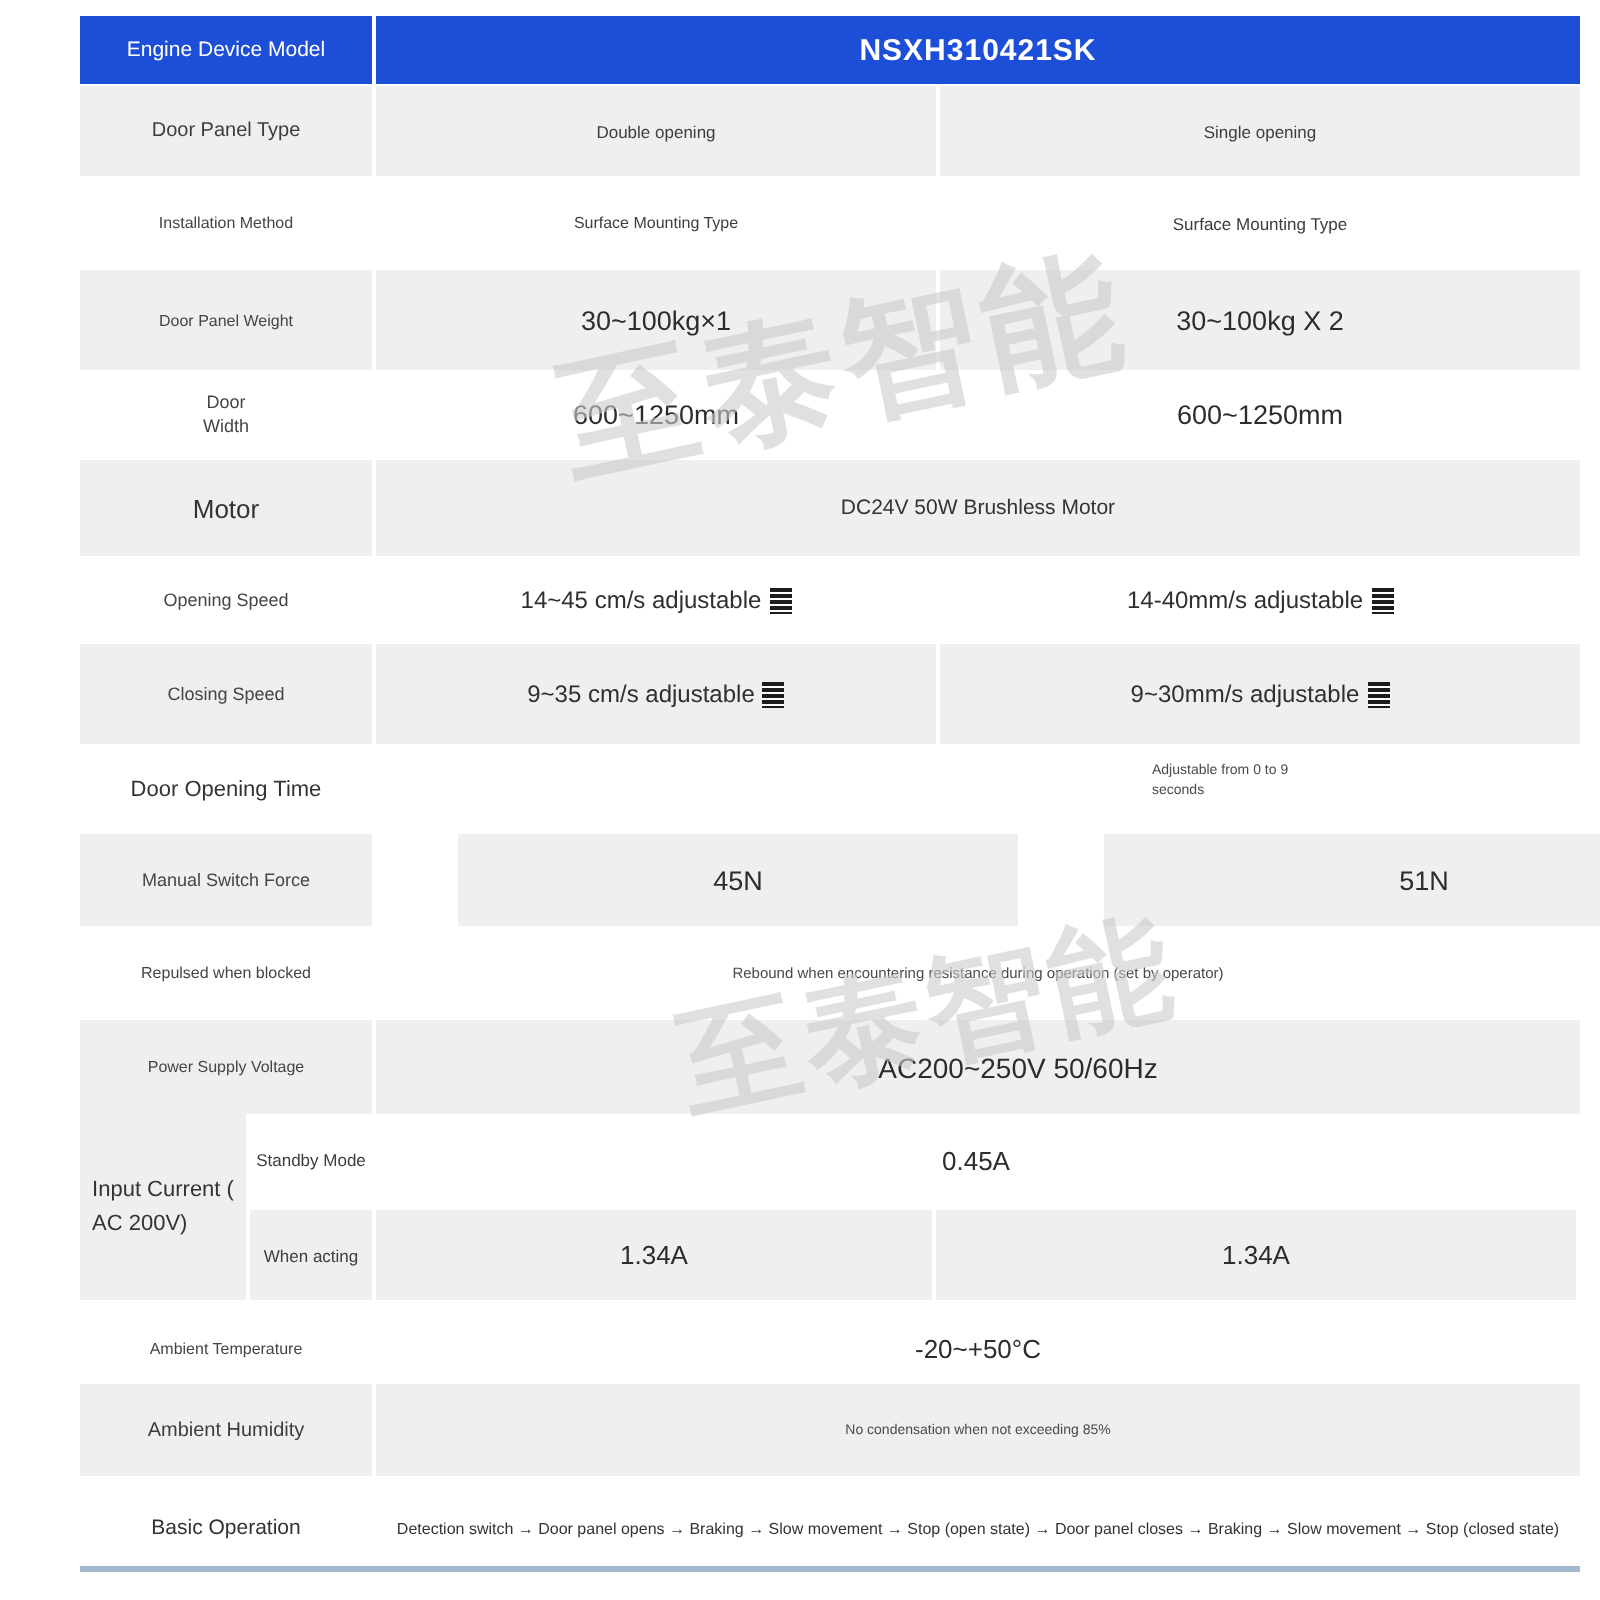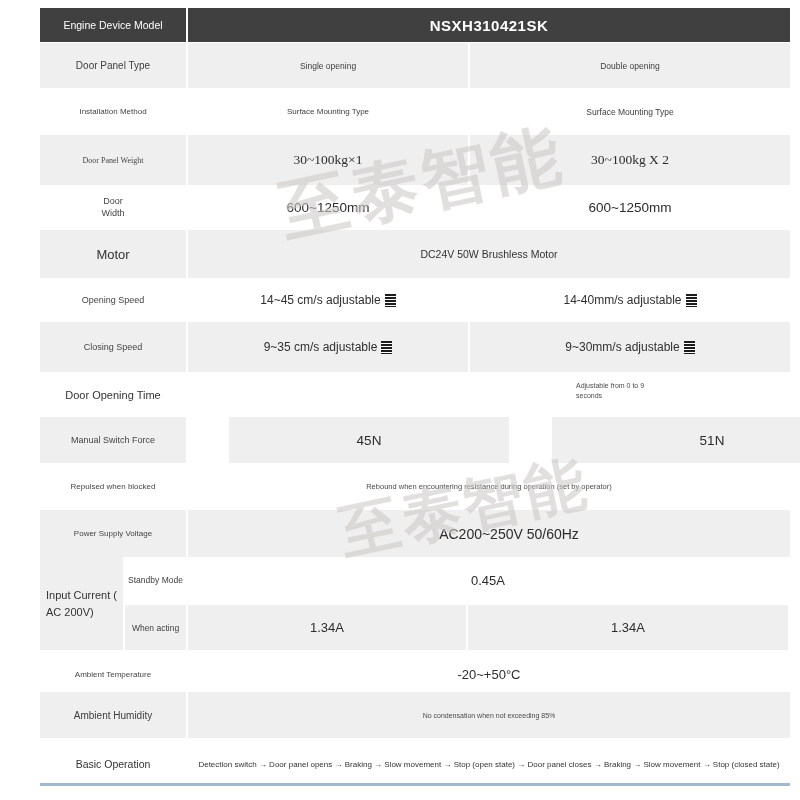--- a/index.html
+++ b/index.html
@@ -11,39 +11,39 @@
   .row { position:absolute; left:0; width:750px; display:grid; column-gap:2px; }
   .cols3 { grid-template-columns:146px 280px 320px; }
   .cols2 { grid-template-columns:146px 602px; }
 
   .cell { display:flex; align-items:center; justify-content:center; text-align:center; color:#3a3a3a; }
   .bg-gray  { background:#efefef; }
   .bg-white { background:#ffffff; }
 
   
   .hdr { top:8px; height:34px; grid-template-columns:146px 602px; }
-  .hdr .cell { background:#404040; color:#ffffff; }
+  .hdr .cell { background:#1d4ed8; color:#ffffff; }
   .hdr-label { font-size:10.5px; }
   .hdr-value { font-size:15px; font-weight:bold; letter-spacing:0.5px; }
 
   
   .lbl-xs { font-size:8px; color:#454545; }
   .lbl-s  { font-size:9px; color:#454545; }
   .lbl-m  { font-size:10px; color:#3d3d3d; }
   .lbl-l  { font-size:11px; color:#333; }
   .lbl-xl { font-size:13px; color:#333; }
   .val-s  { font-size:8.5px; color:#3d3d3d; }
   .val-m  { font-size:12px; color:#2f2f2f; }
   .val-l  { font-size:13.5px; color:#2c2c2c; }
   .val-xs { font-size:7.5px; color:#4a4a4a; }
 
   
   .r-door-type   { top:43px;  height:45px;border-radius:21px; }
   .r-install     { top:88px;  height:47px; }
-  .r-weight      { top:135px; height:50px;font-family:Liberation Serif, serif; }
+  .r-weight      { top:135px; height:50px; }
   .r-width       { top:185px; height:45px; }
   .r-motor       { top:230px; height:48px; }
   .r-open-speed  { top:278px; height:44px; }
   .r-close-speed { top:322px; height:50px; }
   .r-open-time   { top:372px; height:45px; }
   .r-force       { top:417px; height:46px;gap:43px; }
   .r-repulsed    { top:463px; height:47px; }
   .r-power       { top:510px; height:47px; }
   .r-input       { top:557px; height:93px; grid-template-columns:83px 61px 278px 320px; row-gap:2px; grid-template-rows:46px 45px; }
   .r-temp        { top:650px; height:48px; }
@@ -78,22 +78,22 @@
 
   <div class="spec-table">
 
     <div class="row hdr">
       <div class="cell hdr-label">Engine Device Model</div>
       <div class="cell hdr-value">NSXH310421SK</div>
     </div>
 
     <div class="row cols3 r-door-type">
       <div class="cell bg-gray lbl-m">Door Panel Type</div>
+      <div class="cell bg-gray val-s">Double opening</div>
       <div class="cell bg-gray val-s">Single opening</div>
-      <div class="cell bg-gray val-s">Double opening</div>
     </div>
 
     <div class="row cols3 r-install">
       <div class="cell bg-white lbl-xs">Installation Method</div>
       <div class="cell bg-white val-s" style="font-size:8px;">Surface Mounting Type</div>
       <div class="cell bg-white val-s">Surface Mounting Type</div>
     </div>
 
     <div class="row cols3 r-weight">
       <div class="cell bg-gray lbl-xs">Door Panel Weight</div>

